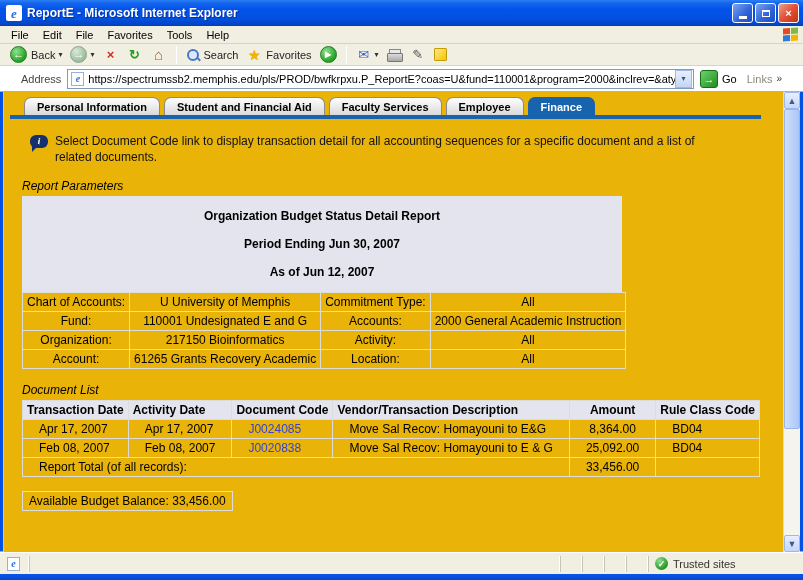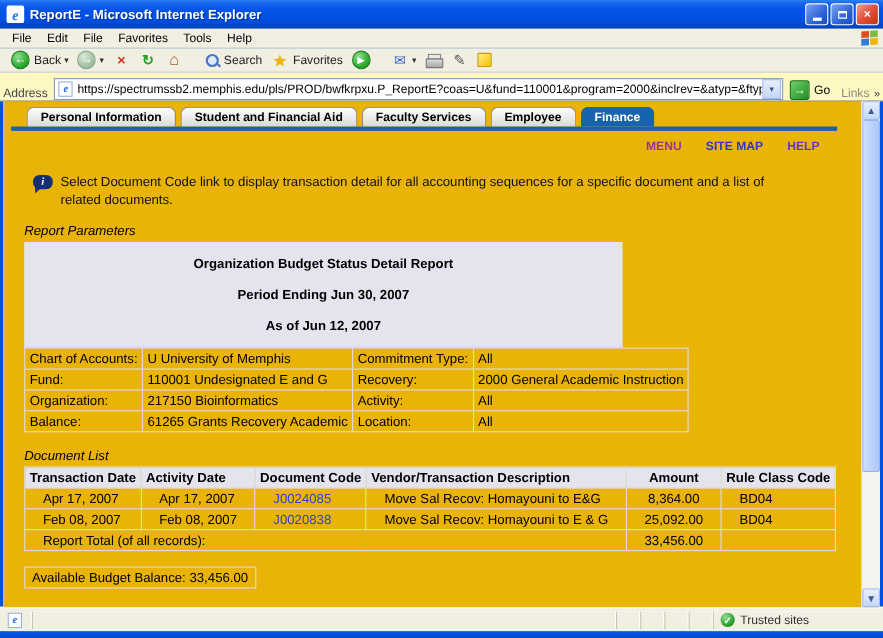--- a/index.html
+++ b/index.html
@@ -63,22 +63,22 @@
   .mag { position:relative; width:14px; height:14px; }
   .mag::before { content:""; position:absolute; left:1px; top:1px; width:8px; height:8px; border:2px solid #4a76c8; border-radius:50%; background:#dce9fb; }
   .mag::after { content:""; position:absolute; left:10px; top:10px; width:5px; height:2px; background:#4a76c8; transform:rotate(45deg); }
   .note { width:13px; height:13px; background:linear-gradient(135deg,#ffe98a,#f4c400); border:1px solid #c79c00; border-radius:1px; }
   .printer { width:15px; height:12px; position:relative; }
   .printer::before { content:""; position:absolute; left:2px; top:0; width:10px; height:4px; background:#e8e8e8; border:1px solid #888; }
   .printer::after { content:""; position:absolute; left:0; top:4px; width:14px; height:7px; background:linear-gradient(#dcdcdc,#a8a8a8); border:1px solid #777; border-radius:1px; }
   .tb-sep { width:1px; height:18px; background:#cfccba; border-right:1px solid #fff; margin:0 5px; }
   
   .addressbar {
-    height:26px; background:#fef9c3; border-bottom:1px solid #b8b4a2;
-    display:flex; align-items:flex-end; padding:0 3px; font-size:11px;
+    height:26px; background:#ffffff; border-bottom:1px solid #b8b4a2;
+    display:flex; align-items:center; padding:0 21px; font-size:11px;
   }
   .addr-label { color:#444; margin-right:6px; }
   .addr-field { flex:1; display:flex; align-items:center; height:20px; background:#fff; border:1px solid #7f9db9; padding:0 1px 0 3px; }
   .page-icon { width:13px; height:14px; background:#fff; border:1px solid #9ab0d8; color:#2a6fe8; font:bold italic 10px "Liberation Serif", serif; display:flex; align-items:center; justify-content:center; margin-right:4px; }
   .addr-input { flex:1; border:none; outline:none; font-family:"Liberation Sans", sans-serif; font-size:11px; color:#000; background:transparent; }
   .addr-drop { width:17px; height:18px; background:linear-gradient(#e8effc,#c4d6f6); border:1px solid #9db9eb; display:flex; align-items:center; justify-content:center; font-size:8px; color:#39517e; }
   .go-btn { display:flex; align-items:center; margin-left:6px; }
   .go-icon { width:18px; height:18px; border-radius:3px; background:linear-gradient(135deg,#6fd06f,#1d8f1d); border:1px solid #157015; color:#fff; font-weight:bold; font-size:11px; display:flex; align-items:center; justify-content:center; }
   .go-text { margin-left:4px; color:#000; }
   .links-sec { display:flex; align-items:center; margin-left:10px; color:#8d8a7a; }
@@ -99,24 +99,24 @@
   .navlinks { display:flex; justify-content:flex-end; gap:22px; padding:8px 38px 4px 0; font-size:11px; font-weight:bold; }
   .navlink-menu { color:#993399; }
   .navlink-sitemap { color:#3333cc; }
   .navlink-help { color:#6633cc; }
   
   .inforow { display:flex; padding:14px 60px 0 26px; font-size:12px; color:#111; line-height:1.35; }
   .info-icon { position:relative; width:18px; height:13px; background:#14306e; border-radius:6px; margin:2px 7px 0 0; flex:none; color:#fff; font:bold italic 10px "Liberation Serif", serif; display:flex; align-items:center; justify-content:center; }
   .info-icon::after { content:""; position:absolute; left:2px; bottom:-4px; border:4px solid transparent; border-top-color:#14306e; border-left-color:#14306e; }
   
   .sect-head { font-size:12px; font-weight:normal; font-style:italic; padding:14px 0 3px 18px; }
-  .param-titlebox { width:544px; margin-left:18px; background:#e4e4ee; padding:6px 0; }
+  .param-titlebox { width:600px; margin-left:18px; background:#e4e4ee; padding:6px 0; }
   .param-titlebox div { text-align:center; font-size:12px; font-weight:bold; padding:7px 0; }
   table { border-collapse:collapse; font-size:12px; }
-  .param-table { width:600px; margin-left:18px; }
+  .param-table { width:600px; margin-left:18px;text-align:center; }
   .param-table td { border:1px solid #dcdcdc; padding:2px 4px; white-space:nowrap; }
   .param-table td.c1 { width:110px; } .param-table td.c2 { width:192px; }
   .param-table td.c3 { width:106px; } .param-table td.c4 { width:192px; }
   
   .doc-table { width:684px; margin-left:18px; }
   .doc-table th { background:#e4e4ee; font-weight:bold; text-align:left; border:1px solid #dcdcdc; padding:2px 4px; white-space:nowrap; }
   .doc-table td { border:1px solid #dcdcdc; padding:2px 16px; white-space:nowrap; }
   .doc-table .amt { text-align:center; }
   .doc-link { color:#3344cc; text-decoration:none; }
   .abb-cell { display:inline-block; margin:14px 0 0 18px; border:1px solid #dcdcdc; padding:2px 6px; font-size:12px; }
@@ -239,25 +239,20 @@
       <div class="tabrow">
         <span class="tab">Personal Information</span>
         <span class="tab">Student and Financial Aid</span>
         <span class="tab">Faculty Services</span>
         <span class="tab">Employee</span>
         <span class="tab active">Finance</span>
       </div>
       <div class="bluerule"></div>
 
       
-      <div class="navlinks">
-        <span class="navlink-menu">MENU</span>
-        <span class="navlink-sitemap">SITE MAP</span>
-        <span class="navlink-help">HELP</span>
-      </div>
 
       
       <div class="inforow">
         <span class="info-icon">i</span>
         <span>Select Document Code link to display transaction detail for all accounting sequences for a specific document and a list of related documents.</span>
       </div>
 
       
       <div class="sect-head">Report Parameters</div>
       <div class="param-titlebox">
@@ -269,31 +264,31 @@
         <tbody>
             <tr>
           <td class="c1">Chart of Accounts:</td>
           <td class="c2">U University of Memphis</td>
           <td class="c3">Commitment Type:</td>
           <td class="c4">All</td>
         </tr>
         <tr>
           <td class="c1">Fund:</td>
           <td class="c2">110001 Undesignated E and G</td>
-          <td class="c3">Recovery:</td>
+          <td class="c3">Accounts:</td>
           <td class="c4">2000 General Academic Instruction</td>
         </tr>
         <tr>
           <td class="c1">Organization:</td>
           <td class="c2">217150 Bioinformatics</td>
           <td class="c3">Activity:</td>
           <td class="c4">All</td>
         </tr>
         <tr>
-          <td class="c1">Balance:</td>
+          <td class="c1">Account:</td>
           <td class="c2">61265 Grants Recovery Academic</td>
           <td class="c3">Location:</td>
           <td class="c4">All</td>
         </tr>
       </tbody>
         </table>
 
       
       <div class="sect-head">Document List</div>
       <table class="doc-table">

